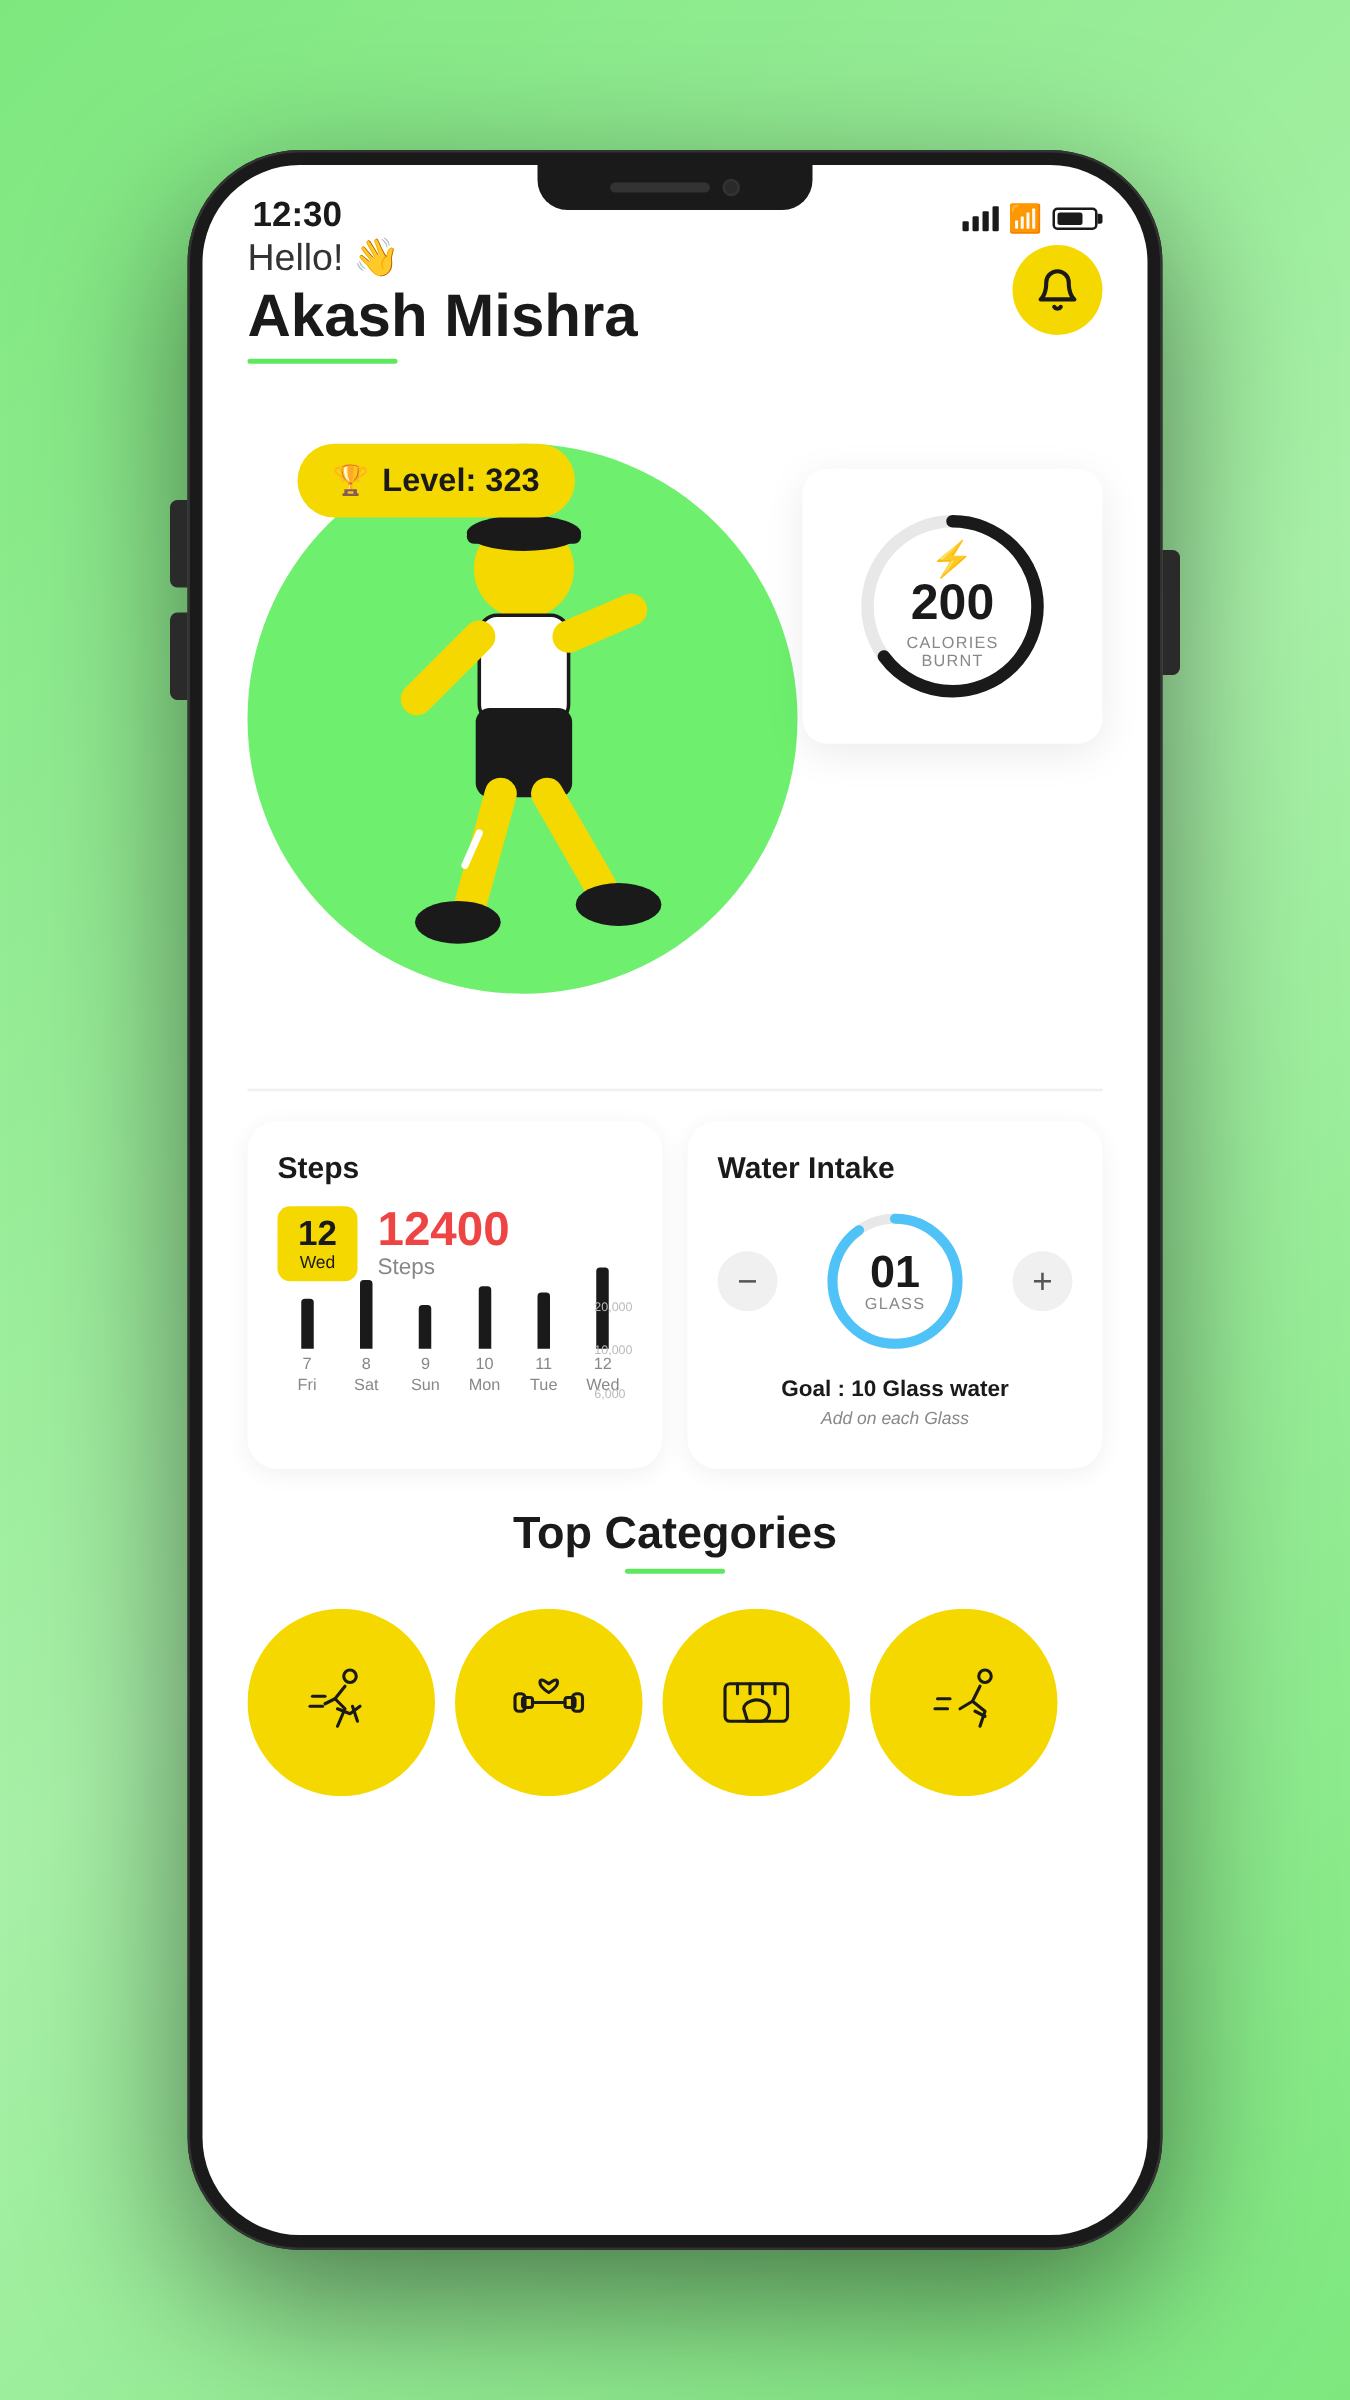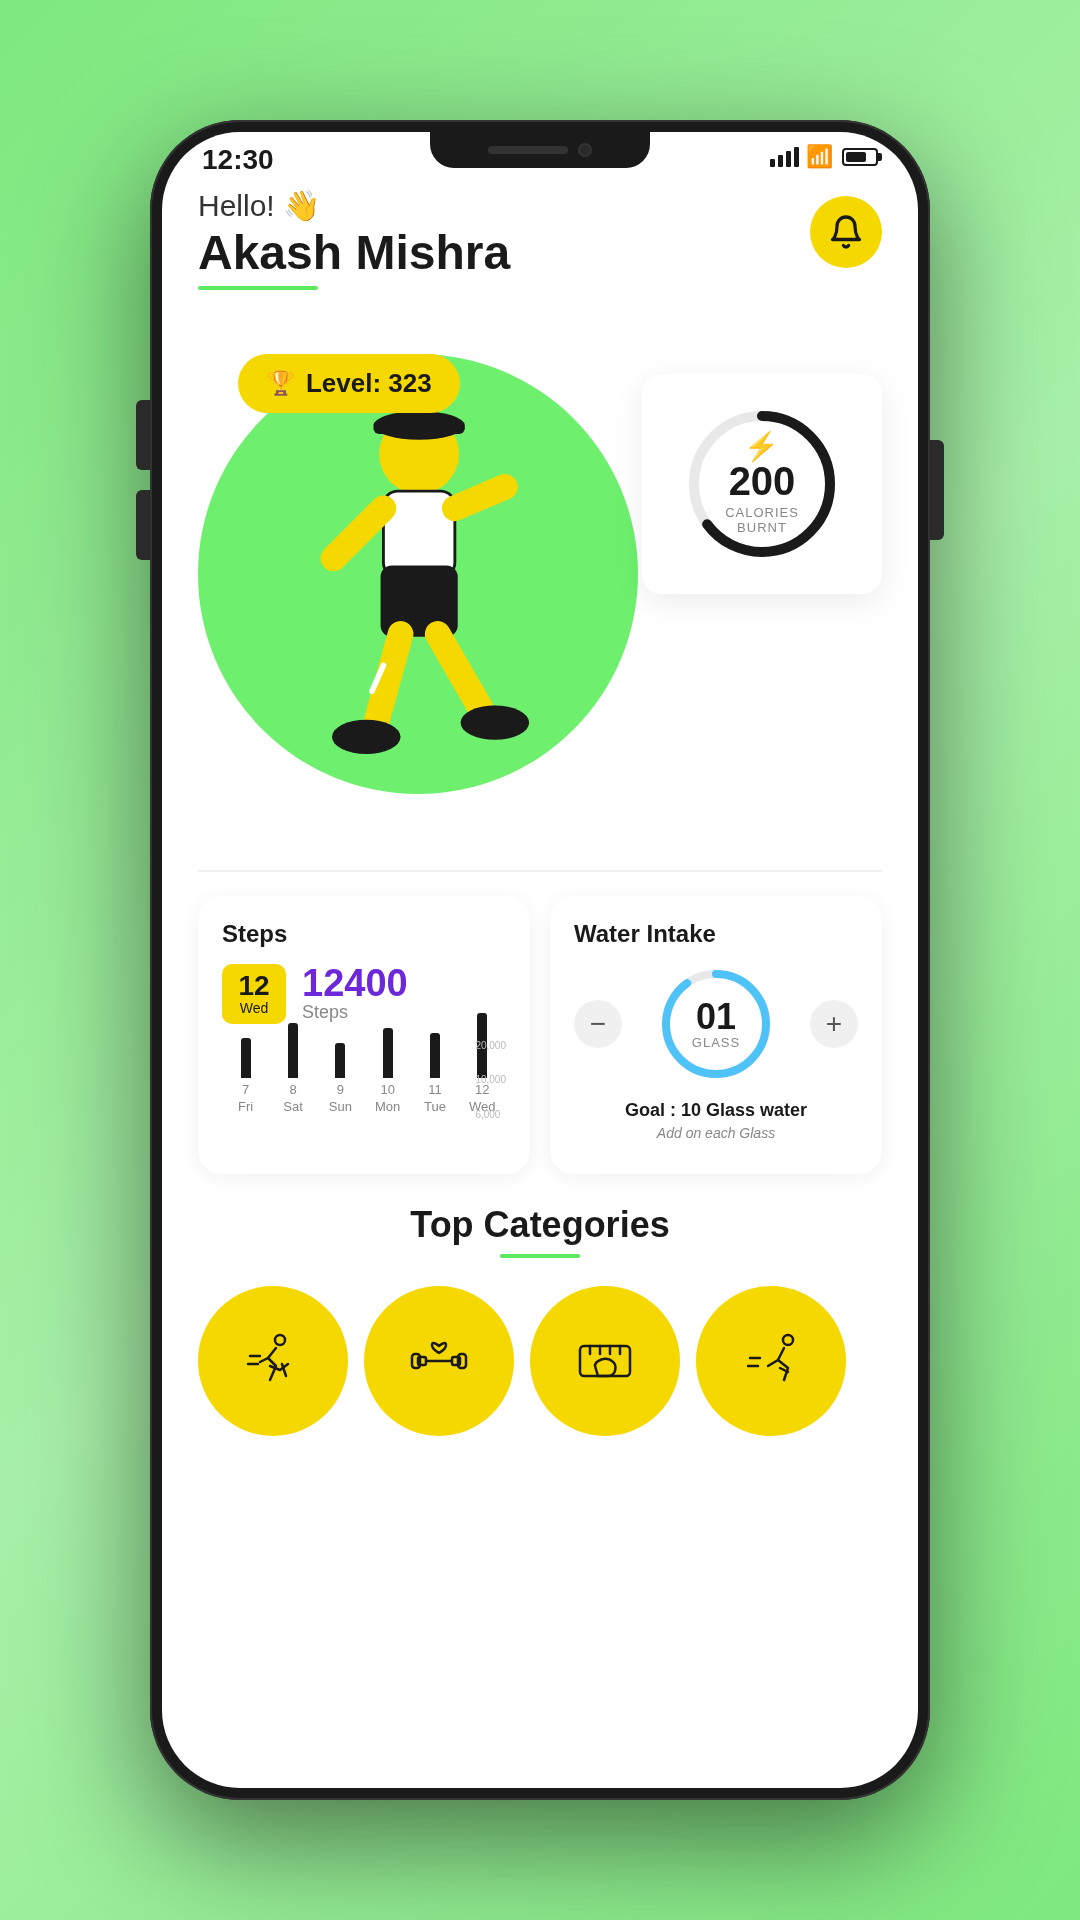--- a/index.html
+++ b/index.html
@@ -64,21 +64,21 @@
       height: 14px;
       background: #2a2a2a;
       border-radius: 50%;
       border: 2px solid #333;
     }
 
     
     .status-bar {
       display: flex;
       justify-content: space-between;
-      align-items: flex-start;
+      align-items: flex-end;
       padding: 12px 40px 0;
       height: 56px;
       position: relative;
       z-index: 50;
     }
 
     .status-time {
       font-size: 28px;
       font-weight: 600;
       color: #1a1a1a;
@@ -346,21 +346,21 @@
 
     .date-day {
       font-size: 14px;
       color: #1a1a1a;
       font-weight: 500;
     }
 
     .steps-count {
       font-size: 38px;
       font-weight: 800;
-      color: #6d28d9;
+      color: #ef4444;
       line-height: 1;
     }
 
     .steps-unit {
       font-size: 18px;
       color: #888;
       font-weight: 400;
     }
 
     

